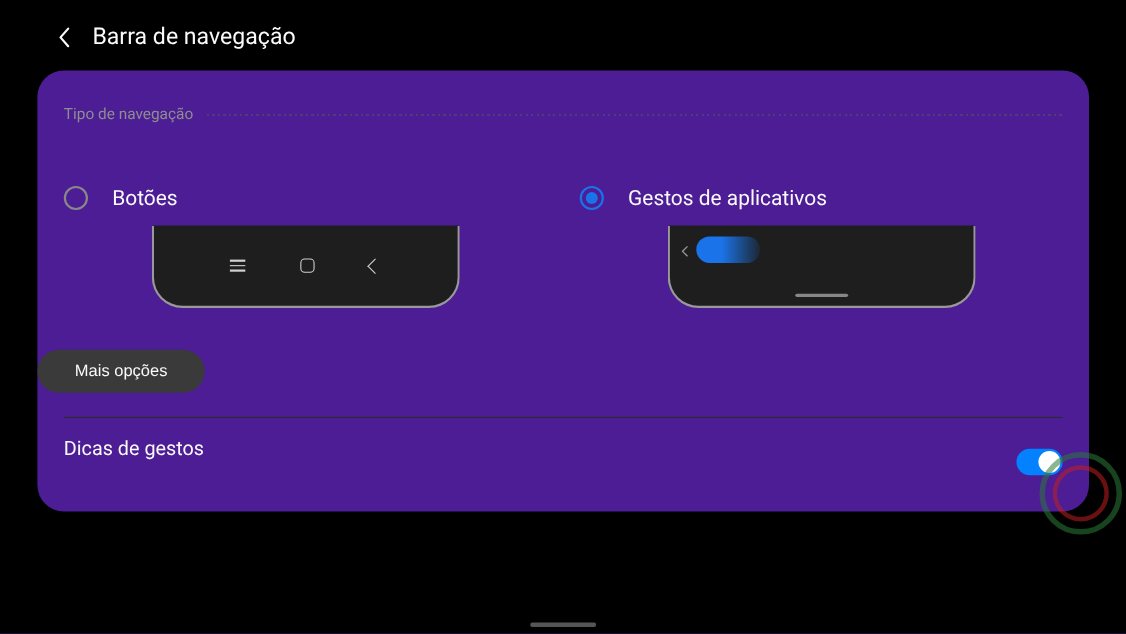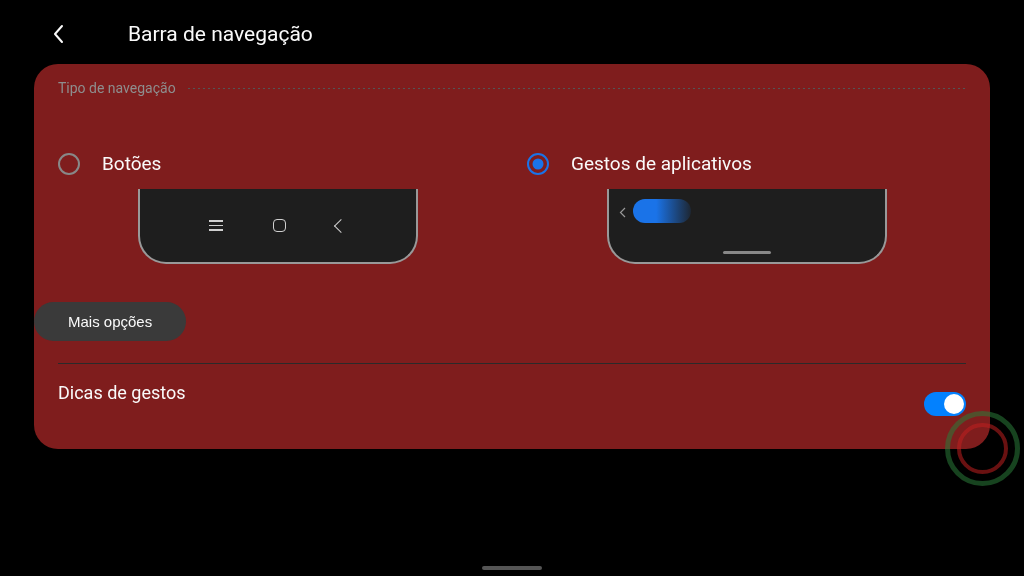--- a/index.html
+++ b/index.html
@@ -12,40 +12,39 @@
       color: #fff;
       position: relative;
     }
     .content-wrapper {
       padding: 0 30px;
     }
     .header {
       display: flex;
       align-items: center;
       padding: 22px 16px 18px;
-      gap: 44px;
     }
     .back-chevron {
       width: 24px;
       height: 24px;
       display: flex;
       align-items: center;
       justify-content: center;
       margin-right: 14px;
       cursor: pointer;
     }
     .page-title {
       font-size: 21px;
       font-weight: 400;
       color: #fafafa;
     }
     .panel {
-      background: #7f1d1d;
+      background: #4c1d95;
       border-radius: 24px;
-      padding: 16px 0 0;
+      padding: 32px 0 0;
       margin: 0 4px;
     }
     .section-header {
       display: flex;
       align-items: center;
       padding: 0 24px 16px;
       gap: 12px;
     }
     .section-label {
       color: #8e8e8e;

